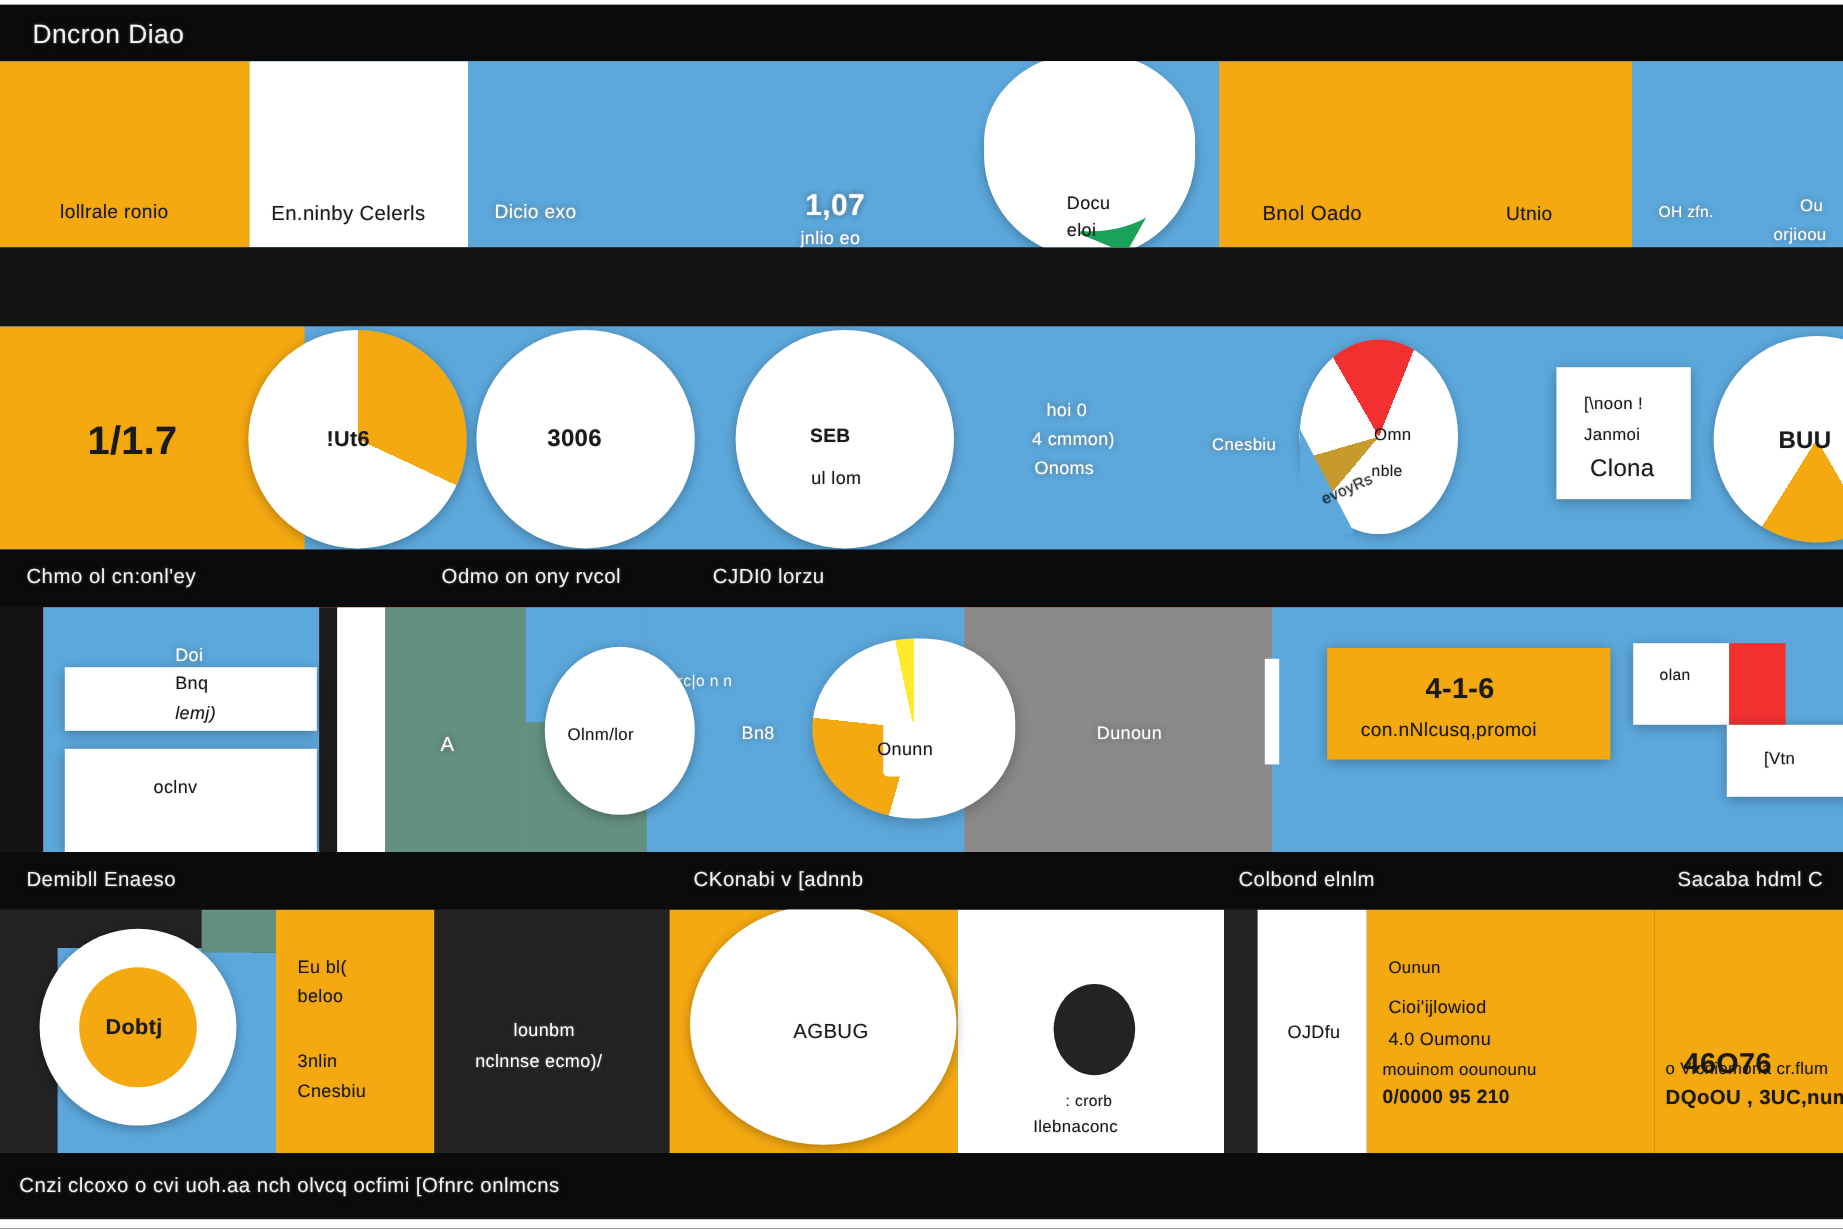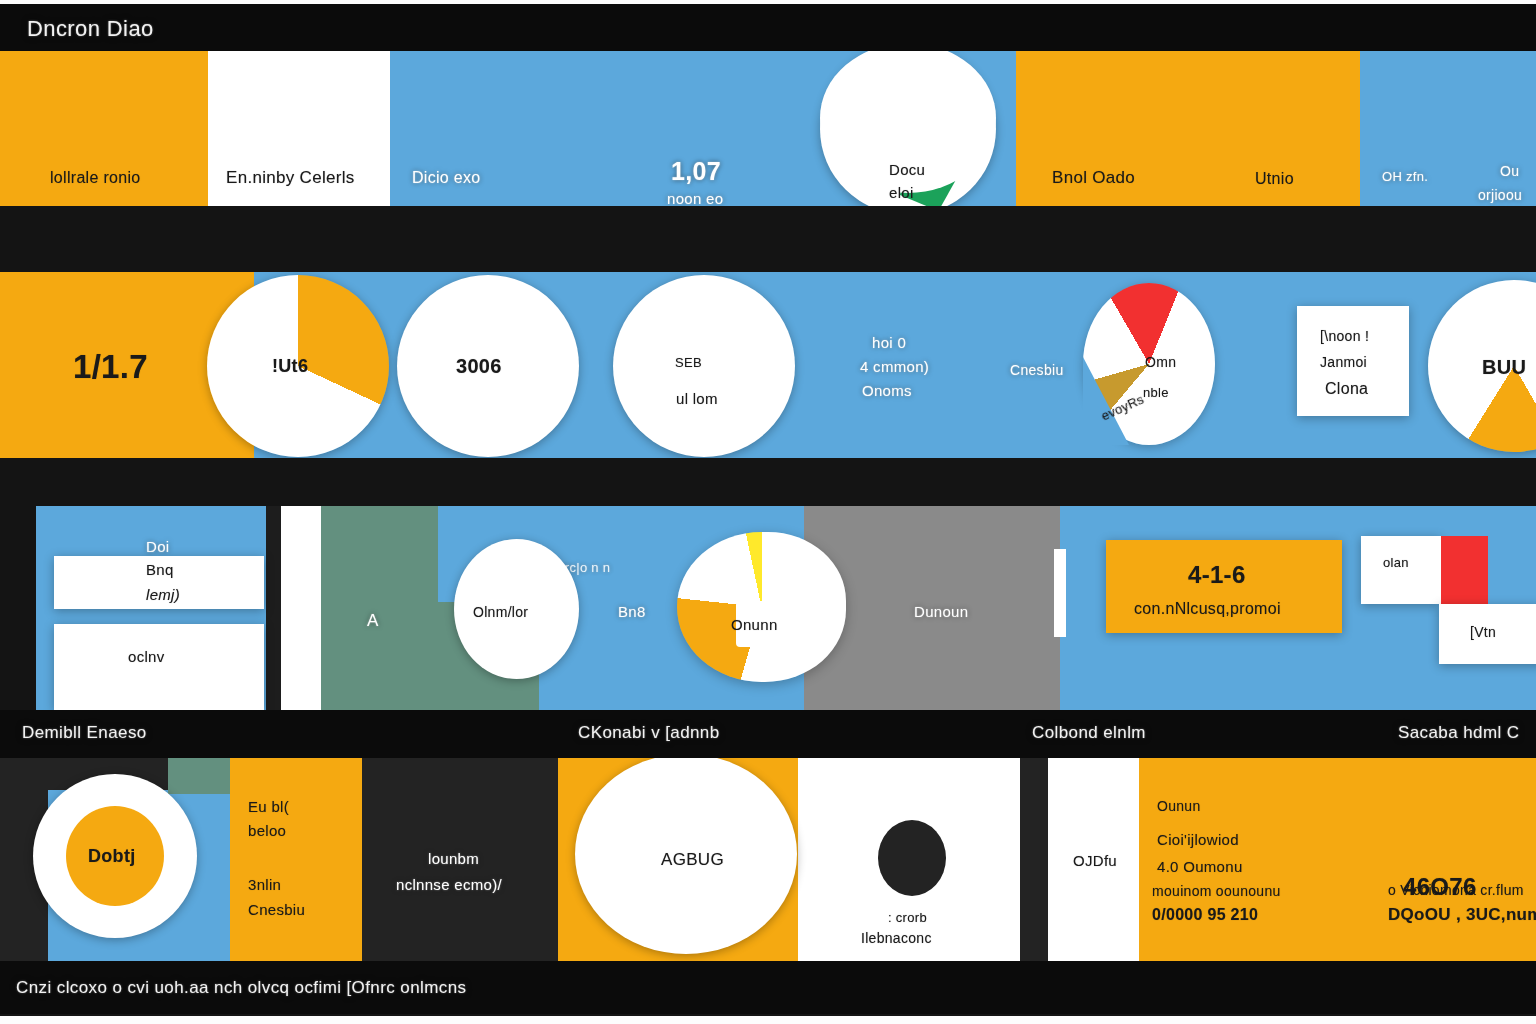--- a/index.html
+++ b/index.html
@@ -59,21 +59,21 @@
 
     <div class="circle sh" style="left:820px;top:-8px;width:176px;height:172px;"></div>
     <div style="position:absolute;left:900px;top:118px;width:62px;height:42px;background:#1BA25A;
                 clip-path:polygon(8% 0%,100% 0%,62% 100%,0% 62%);"></div>
     <div class="circle" style="left:820px;top:-8px;width:176px;height:150px;"></div>
 
     <div class="txt dark" style="left:50px;top:118px;font-size:16px;">lollrale ronio</div>
     <div class="txt dark" style="left:226px;top:117px;font-size:17px;">En.ninby Celerls</div>
     <div class="txt light" style="left:412px;top:118px;font-size:16px;">Dicio exo</div>
     <div class="txt light" style="left:671px;top:106px;font-size:25px;font-weight:700;">1,07</div>
-    <div class="txt light" style="left:667px;top:139px;font-size:15px;">noon eo</div>
+    <div class="txt light" style="left:667px;top:139px;font-size:15px;">jnlio eo</div>
     <div class="txt dark" style="left:889px;top:110px;font-size:15px;">Docu</div>
     <div class="txt dark" style="left:889px;top:133px;font-size:15px;">eloi</div>
     <div class="txt dark" style="left:1052px;top:117px;font-size:17px;">Bnol Oado</div>
     <div class="txt dark" style="left:1255px;top:119px;font-size:16px;">Utnio</div>
     <div class="txt light" style="left:1382px;top:118px;font-size:13px;">OH zfn.</div>
     <div class="txt light" style="left:1500px;top:112px;font-size:14px;">Ou</div>
     <div class="txt light" style="left:1478px;top:136px;font-size:14px;">orjioou</div>
 
   </div>
 
@@ -85,47 +85,53 @@
     <div class="txt dark" style="left:73px;top:76px;font-size:33px;font-weight:700;">1/1.7</div>
 
     <div class="circle sh" style="left:207px;top:3px;width:182px;height:182px;
                 background:conic-gradient(#F5A911 0deg 115deg,#ffffff 115deg 360deg);"></div>
     <div class="txt dark" style="left:272px;top:84px;font-size:18px;font-weight:600;">!Ut6</div>
 
     <div class="circle sh" style="left:397px;top:3px;width:182px;height:182px;"></div>
     <div class="txt dark" style="left:456px;top:83px;font-size:20px;font-weight:600;">3006</div>
 
     <div class="circle sh" style="left:613px;top:3px;width:182px;height:182px;"></div>
-    <div class="txt dark" style="left:675px;top:83px;font-size:13px;font-weight:400;">SEB</div>
+    <div class="txt dark" style="left:675px;top:83px;font-size:16px;font-weight:700;">SEB</div>
     <div class="txt dark" style="left:676px;top:118px;font-size:15px;">ul lom</div>
 
     <div class="txt light" style="left:872px;top:62px;font-size:15px;">hoi 0</div>
     <div class="txt light" style="left:860px;top:86px;font-size:15px;">4 cmmon)</div>
     <div class="txt light" style="left:862px;top:110px;font-size:15px;">Onoms</div>
 
     <div style="position:absolute;left:1083px;top:11px;width:132px;height:162px;border-radius:50%;
                 background:conic-gradient(from 330deg,#F23030 0deg 52deg,#ffffff 52deg 250deg,#C79A2E 250deg 284deg,#ffffff 284deg 360deg);
                 box-shadow:0 2px 10px rgba(0,0,0,.25);"></div>
     <div style="position:absolute;left:1083px;top:85px;width:46px;height:88px;background:#5CA8DC;
                 clip-path:polygon(0% 0%,100% 100%,0% 100%);"></div>
     <div class="txt light" style="left:1010px;top:90px;font-size:14px;">Cnesbiu</div>
     <div class="txt dark" style="left:1145px;top:82px;font-size:14px;">Omn</div>
     <div class="txt dark" style="left:1143px;top:113px;font-size:13px;">nble</div>
     <div class="txt dark" style="left:1100px;top:128px;font-size:13px;transform:rotate(-24deg);">evoyRs</div>
 
     <div class="card sh" style="left:1297px;top:34px;width:112px;height:110px;"></div>
     <div class="txt dark" style="left:1320px;top:56px;font-size:14px;">[\noon !</div>
     <div class="txt dark" style="left:1320px;top:82px;font-size:14px;">Janmoi</div>
-    <div class="txt dark" style="left:1325px;top:108px;font-size:16px;">Clona</div>
+    <div class="txt dark" style="left:1325px;top:108px;font-size:20px;">Clona</div>
 
     <div class="circle sh" style="left:1428px;top:8px;width:172px;height:172px;
                 background:conic-gradient(from 150deg,#F5A911 0deg 62deg,#ffffff 62deg 360deg);"></div>
     <div class="txt dark" style="left:1482px;top:84px;font-size:20px;font-weight:600;">BUU</div>
   </div>
 
+  <div class="band" style="top:458px;height:48px;">
+    <div class="lbl" style="left:22px;top:13px;font-size:17px;">Chmo ol cn:onl'ey</div>
+    <div class="lbl" style="left:368px;top:13px;font-size:17px;">Odmo on ony rvcol</div>
+    <div class="lbl" style="left:594px;top:13px;font-size:17px;">CJDI0 lorzu</div>
+    <div class="lbl" style="left:1024px;top:13px;font-size:17px;opacity:0;">Colbond elnlm</div>
+  </div>
 
   <div class="row" style="top:506px;height:204px;background:#ef4444;margin-left:36px;">
     <div class="panel" style="left:0;width:230px;background:#5CA8DC;"></div>
     <div class="panel" style="left:230px;width:15px;background:#1d1d1d;"></div>
     <div class="panel" style="left:245px;width:40px;background:#ffffff;"></div>
     <div class="panel" style="left:285px;width:117px;background:#63907F;"></div>
     <div class="panel" style="left:402px;width:101px;background:#5CA8DC;"></div>
     <div class="panel" style="left:402px;top:96px;height:108px;width:101px;background:#63907F;"></div>
     <div class="panel" style="left:503px;width:265px;background:#5CA8DC;"></div>
     <div class="panel" style="left:768px;width:256px;background:#8A8A8A;"></div>

